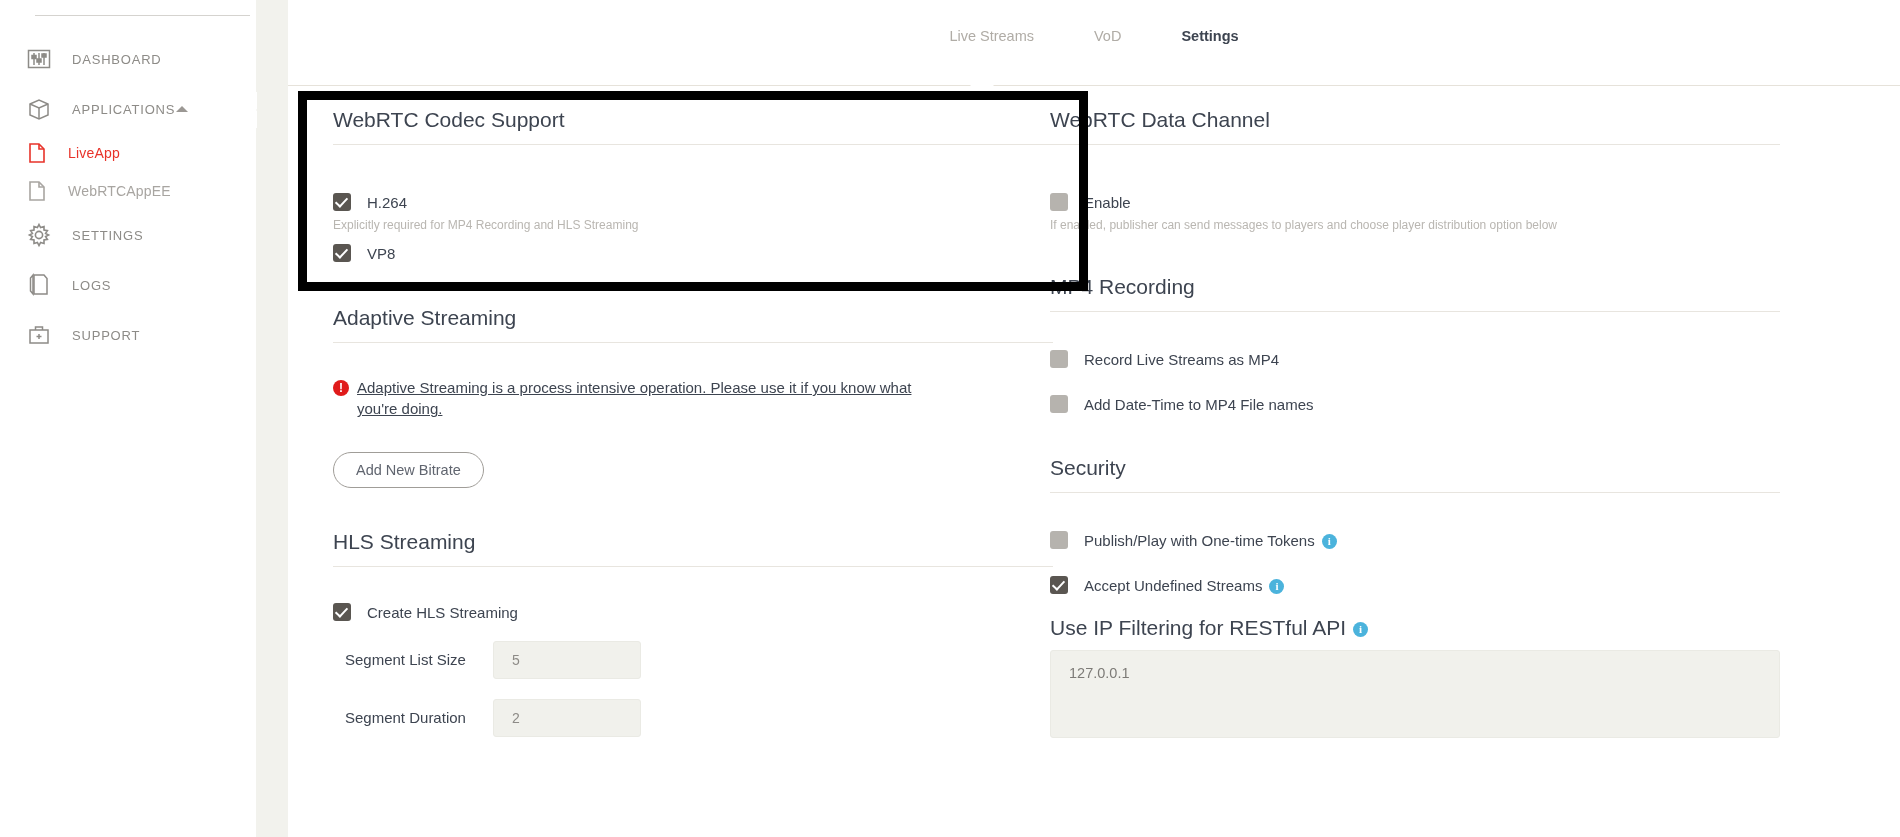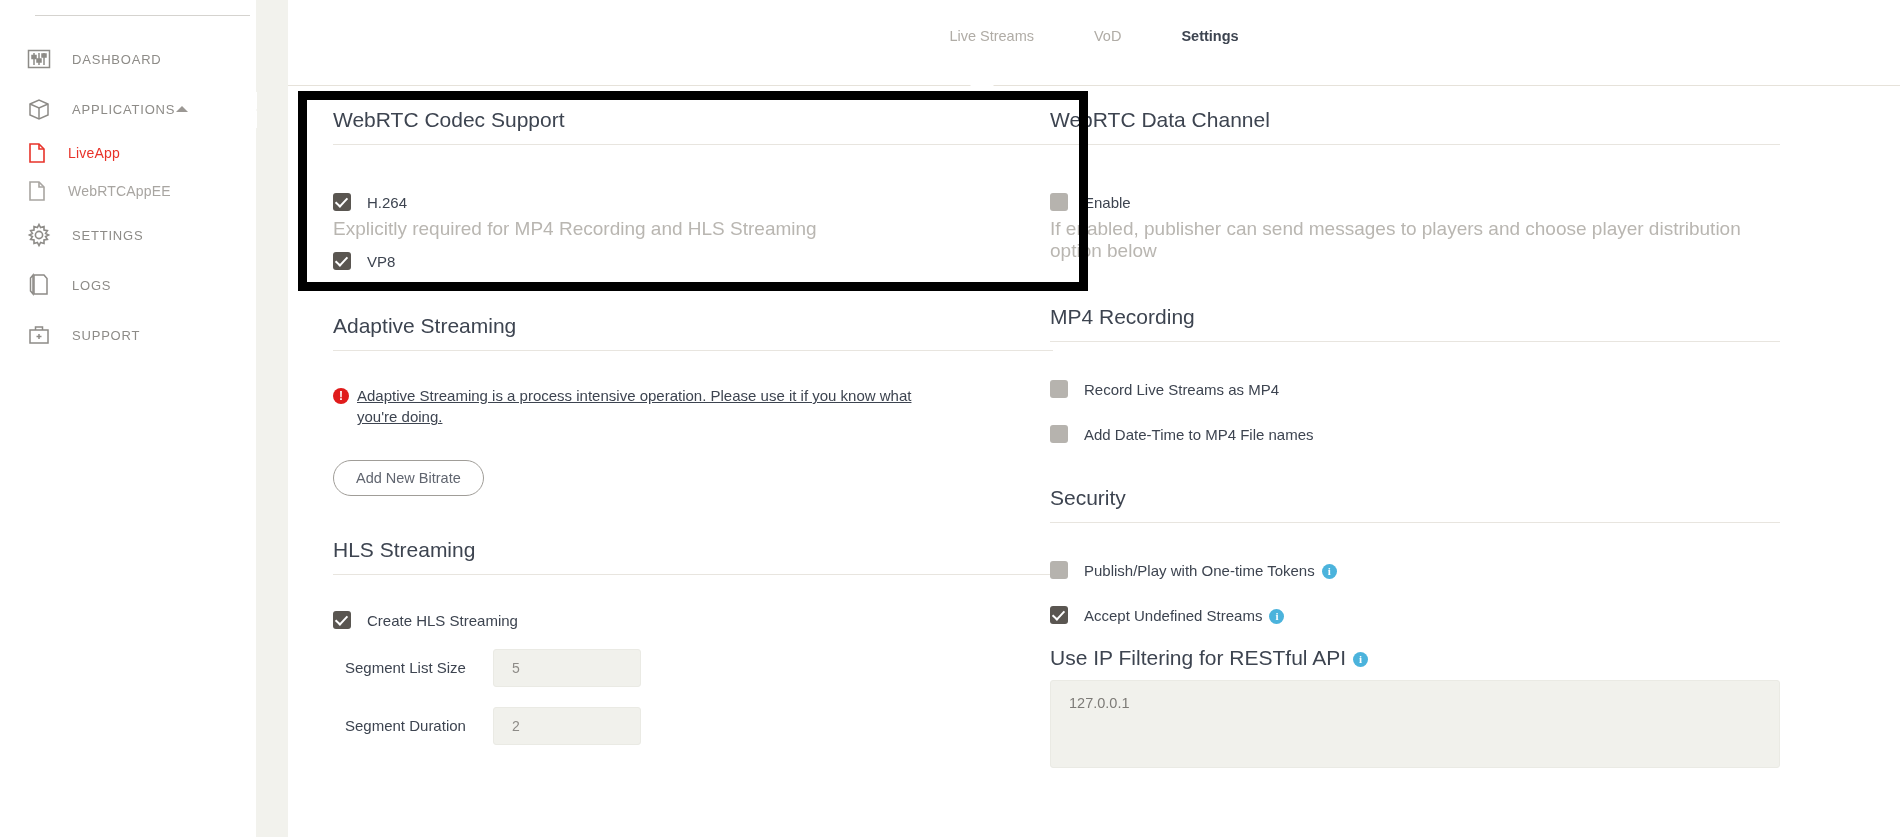--- a/index.html
+++ b/index.html
@@ -123,21 +123,21 @@
     background: #b6b3ae; position: relative;
   }
   .chk.on { background: #5a5651; }
   .chk.on::after {
     content: ""; position: absolute; left: 5px; top: 2px;
     width: 5px; height: 10px; border: solid #ffffff;
     border-width: 0 2.4px 2.4px 0; transform: rotate(43deg);
   }
   .chk-label { margin-left: 16px; font-size: 15px; color: #3d4450; white-space: nowrap; }
   .chk-help {
-    font-size: 19px; color: #b9b6b1; margin: 7px 0 0 0;
+    font-size: 12px; color: #b9b6b1; margin: 7px 0 0 0;
   }
 
   .warn-row { display: flex; align-items: flex-start; margin-bottom: 0; }
   .warn-icon {
     width: 16px; height: 16px; flex: 0 0 16px; border-radius: 50%;
     background: #e01b1b; margin-top: 3px; position: relative;
   }
   .warn-icon::after {
     content: "!"; position: absolute; left: 0; top: -1px; width: 16px;
     text-align: center; color: #fff; font-size: 12px; font-weight: bold;

